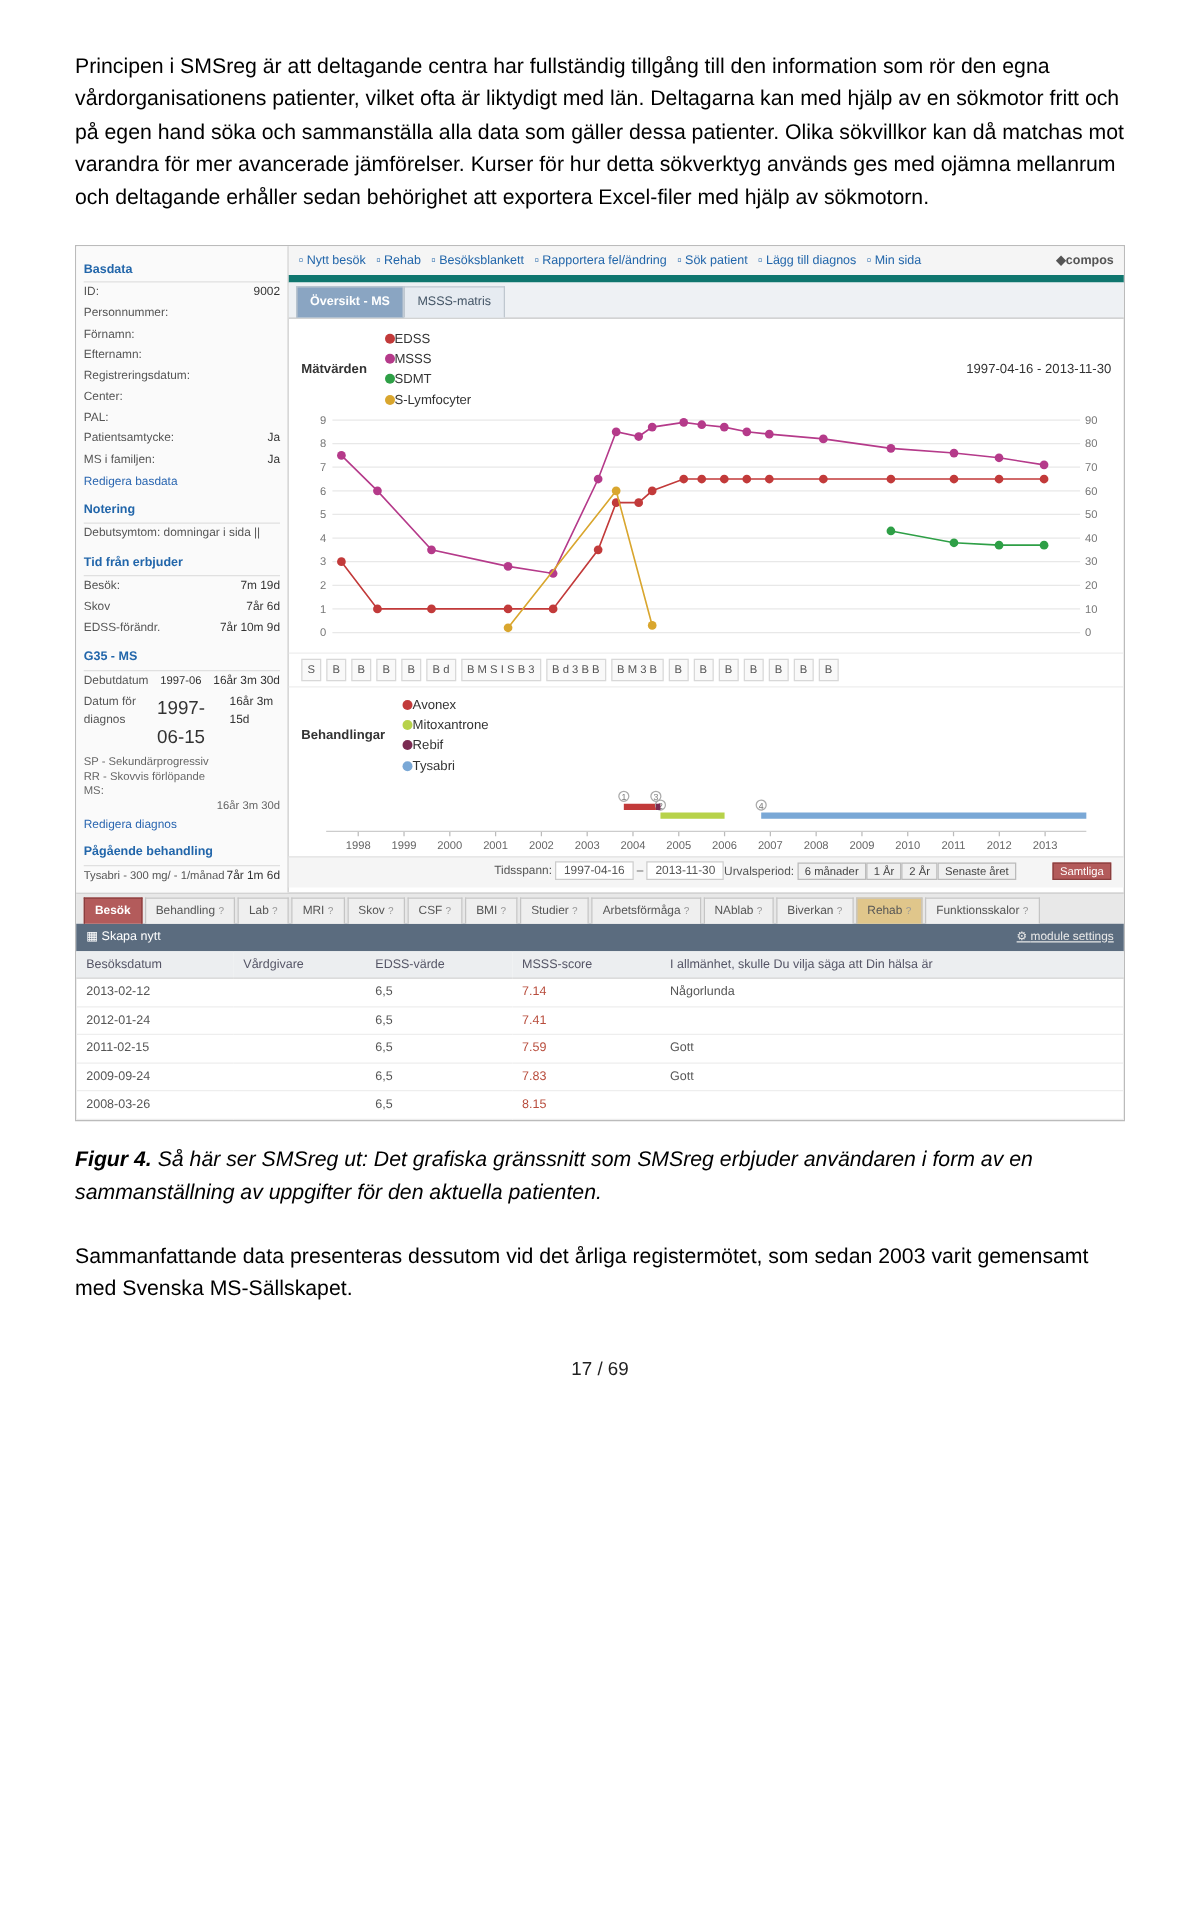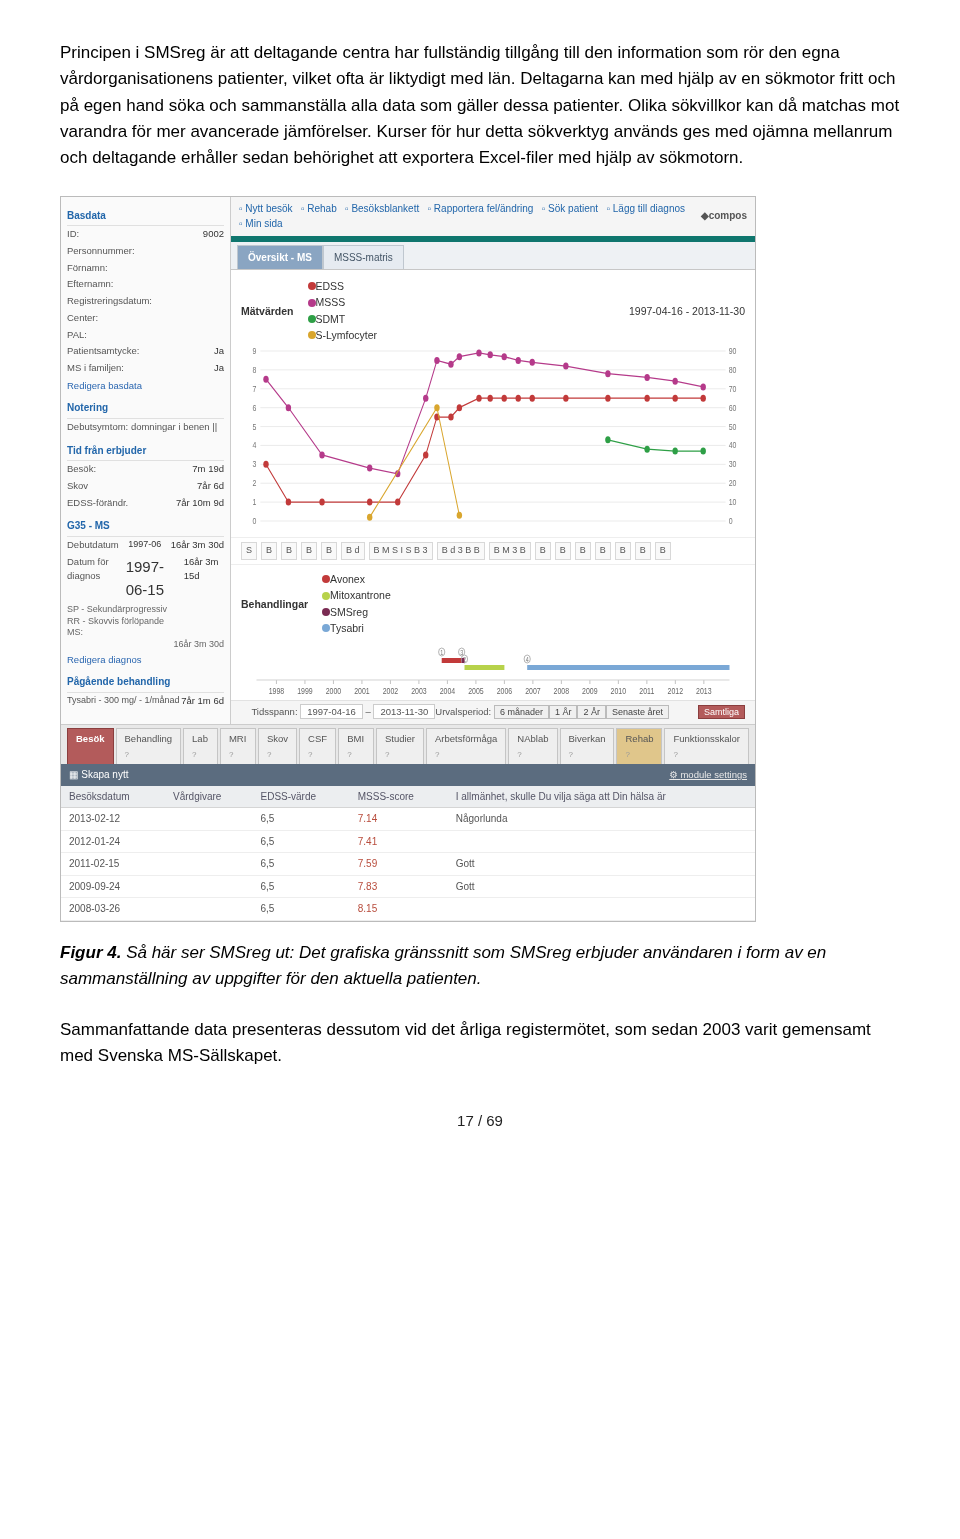--- a/index.html
+++ b/index.html
@@ -9,21 +9,21 @@
     color: #000;
     width: 960px;
     margin: 0 auto;
     padding: 40px 60px 60px 60px;
     font-size: 17px;
     line-height: 1.55;
   }
   .body-text { margin-bottom: 24px; }
   .figure-box {
     border: 1px solid #bbb;
-    width: 696px;
+    width: 840px;
     font-size: 10px;
     color: #333;
     background: #fff;
     margin: 10px 0 18px 0;
   }
   .fig-top { display: flex; }
   .side-panel {
     width: 170px;
     border-right: 1px solid #ccc;
     background: #fafafa;
@@ -188,21 +188,21 @@
           </div>
           <div class="sp-row">
             <span class="lbl">MS i familjen:</span>
             <span class="val">Ja</span>
           </div>
         </div>
       <div class="sp-link">Redigera basdata</div>
 
       <div class="sp-h">Notering</div>
       <div class="sp-row">
-          <span class="lbl">Debutsymtom: domningar i benen ||</span>
+          <span class="lbl">Debutsymtom: domningar i sida ||</span>
         </div>
 
       <div class="sp-h">Tid från erbjuder</div>
       <div id="tid-rows">
           <div class="sp-row">
             <span class="lbl">Besök:</span>
             <span class="val">7m 19d</span>
           </div>
           <div class="sp-row">
             <span class="lbl">Skov</span>
@@ -386,21 +386,21 @@
             <span class="leg">
               <span class="dot" style="background:#c23a3a"></span>
               <span>Avonex</span>
             </span> 
             <span class="leg">
               <span class="dot" style="background:#b7d24a"></span>
               <span>Mitoxantrone</span>
             </span> 
             <span class="leg">
               <span class="dot" style="background:#7a2b52"></span>
-              <span>SMSreg</span>
+              <span>Rebif</span>
             </span> 
             <span class="leg">
               <span class="dot" style="background:#7aa8d6"></span>
               <span>Tysabri</span>
             </span>
           </span>
       </div>
       <div class="timeline">
         <svg id="timeline-svg" viewBox="0 0 650 60" preserveAspectRatio="none">
             <rect x="258.855421686745" y="18" width="25.722891566266583" height="5" fill="#c23a3a"></rect>

